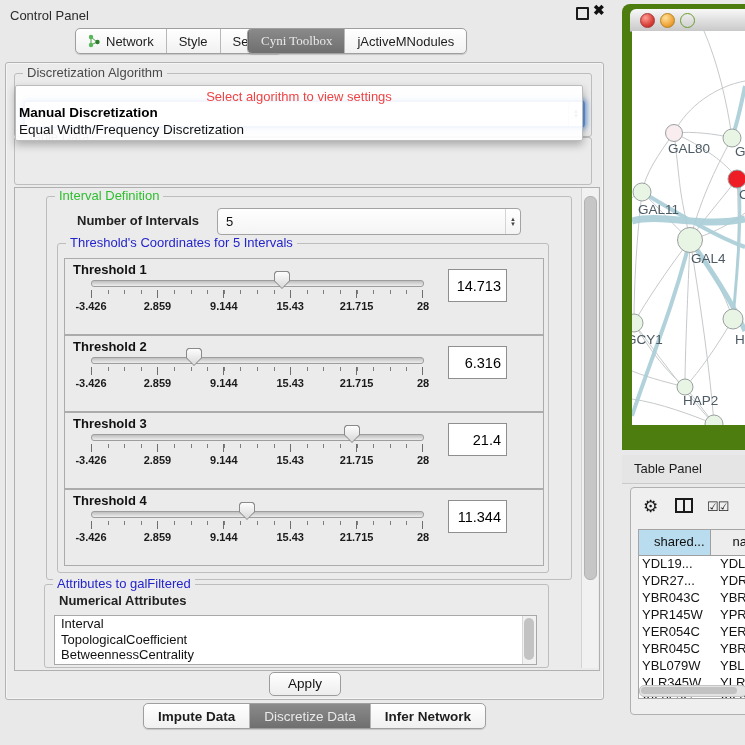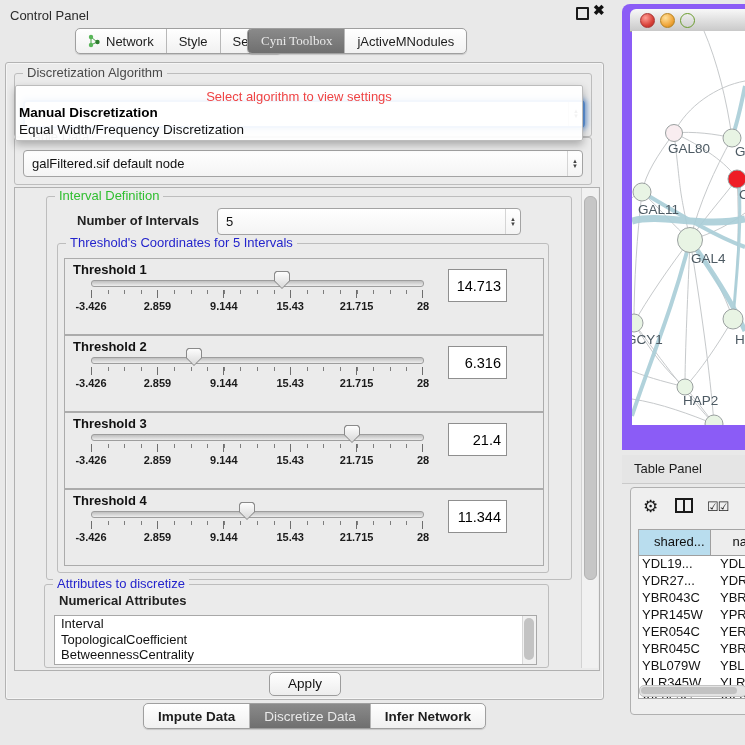--- a/index.html
+++ b/index.html
@@ -77,21 +77,21 @@
              border:1px solid #9c9c9c;border-radius:5px;font-size:13.5px;color:#111;text-align:center;line-height:22px;}
 
   
   .bottabs{top:703px;left:143px;display:flex;height:24px;background:linear-gradient(#ffffff,#f0f0f0);
            border:1px solid #9f9f9f;border-radius:5px;overflow:hidden;box-shadow:0 1px 1px rgba(0,0,0,.15);}
   .btab{display:flex;align-items:center;padding:0 14px;font-size:13.5px;font-weight:bold;color:#1d1d1d;}
   .btab + .btab{border-left:1px solid #b5b5b5;}
   .btab.dark{background:linear-gradient(#8a8a8a,#6f6f6f);color:#e9e9e9;font-weight:normal;}
 
   
-  .netwin{left:622px;top:4px;width:123px;height:446px;background:#8b5cf6;border-radius:8px 0 0 0;}
+  .netwin{left:622px;top:4px;width:123px;height:446px;background:#4d7c0f;border-radius:8px 0 0 0;}
   .nettitle{position:absolute;left:8px;top:5px;width:115px;height:22px;background:linear-gradient(#f8f8f8,#c9c9c9);
             border-radius:6px 0 0 0;border-bottom:1px solid #9a9a9a;}
   .light{position:absolute;top:4px;width:13px;height:13px;border-radius:50%;}
   .light.red{left:10px;background:radial-gradient(circle at 35% 30%,#ff9d95,#d8423a 60%,#b1271f);border:1px solid #a33;}
   .light.yellow{left:30px;background:radial-gradient(circle at 35% 30%,#ffe09a,#f0a63c 60%,#c97f14);border:1px solid #b7831f;}
   .light.green{left:50px;background:radial-gradient(circle at 35% 30%,#d2f3a6,#86c440 60%,#5f9c22;);border:1px solid #6a9c2d;}
   .netcanvas{position:absolute;left:10px;top:27px;width:113px;height:394px;background:#fff;overflow:hidden;}
 
   
   .tp-title{left:622px;top:455px;width:123px;height:28px;background:#e5e5e5;border-bottom:1px solid #cacaca;}
@@ -160,24 +160,20 @@
     </div>
 
     <div class="abs popup">
       <div class="ph">Select algorithm to view settings</div>
       <div class="it1">Manual Discretization</div>
       <div class="it2">Equal Width/Frequency Discretization</div>
     </div>
 
     <div class="group" style="left:8px;top:74px;width:576px;height:46px;">
       <span class="gtitle plain">Table Data</span>
-      <div class="combo" style="left:8px;top:12px;width:558px;height:25px;">
-        <span class="cval">galFiltered.sif default node</span>
-        <span class="stepper">▲<br>▼</span>
-      </div>
     </div>
 
     <div class="abs scrollpane">
       <div class="vsb">
           <div class="thumb"></div>
         </div>
 
       <div class="group" style="left:31px;top:8px;width:524px;height:382px;">
         <span class="gtitle green">Interval Definition</span>
         <span class="abs" style="left:30px;top:16px;font-size:13px;font-weight:bold;">Number of Intervals</span>
@@ -281,21 +277,21 @@
                 <span style="left: 60%;">15.43</span>
                 <span style="left: 80%;">21.715</span>
                 <span style="left: 100%;">28</span>
               </div>
             <input class="tvalue" value="11.344" style="">
           </div>
         </div>
       </div>
 
       <div class="group" style="left:29px;top:396px;width:503px;height:82px;">
-        <span class="gtitle blue">Attributes to discretize</span>
+        <span class="gtitle blue">Attributes to galFiltered</span>
         <span class="abs" style="left:14px;top:8px;font-size:13px;font-weight:bold;">Numerical Attributes</span>
         <div class="listbox">
           <div class="item">Interval</div>
             <div class="item">TopologicalCoefficient</div>
             <div class="item">BetweennessCentrality</div>
             <div class="lsb">
               <div class="thumb"></div>
             </div>
         </div>
       </div>

